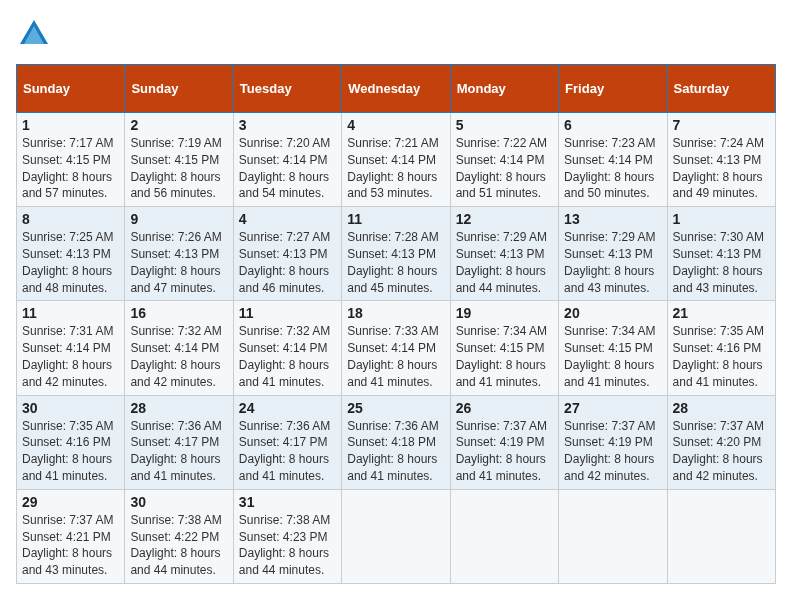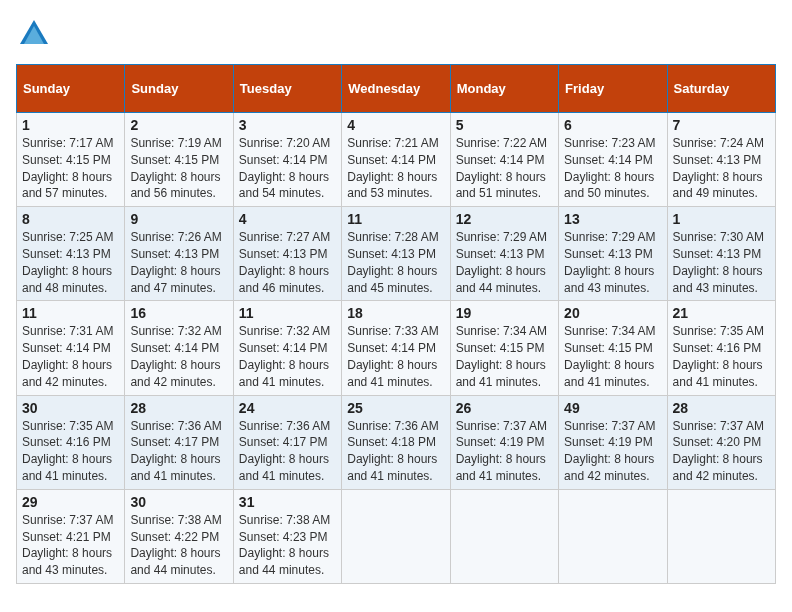--- a/index.html
+++ b/index.html
@@ -336,21 +336,21 @@
         </td>
         <td>
           <div class="day-number">26</div>
           <div class="day-info">
             Sunrise: 7:37 AM<br>
             Sunset: 4:19 PM<br>
             Daylight: 8 hours and 41 minutes.
           </div>
         </td>
         <td>
-          <div class="day-number">49</div>
+          <div class="day-number">27</div>
           <div class="day-info">
             Sunrise: 7:37 AM<br>
             Sunset: 4:19 PM<br>
             Daylight: 8 hours and 42 minutes.
           </div>
         </td>
         <td>
           <div class="day-number">28</div>
           <div class="day-info">
             Sunrise: 7:37 AM<br>

